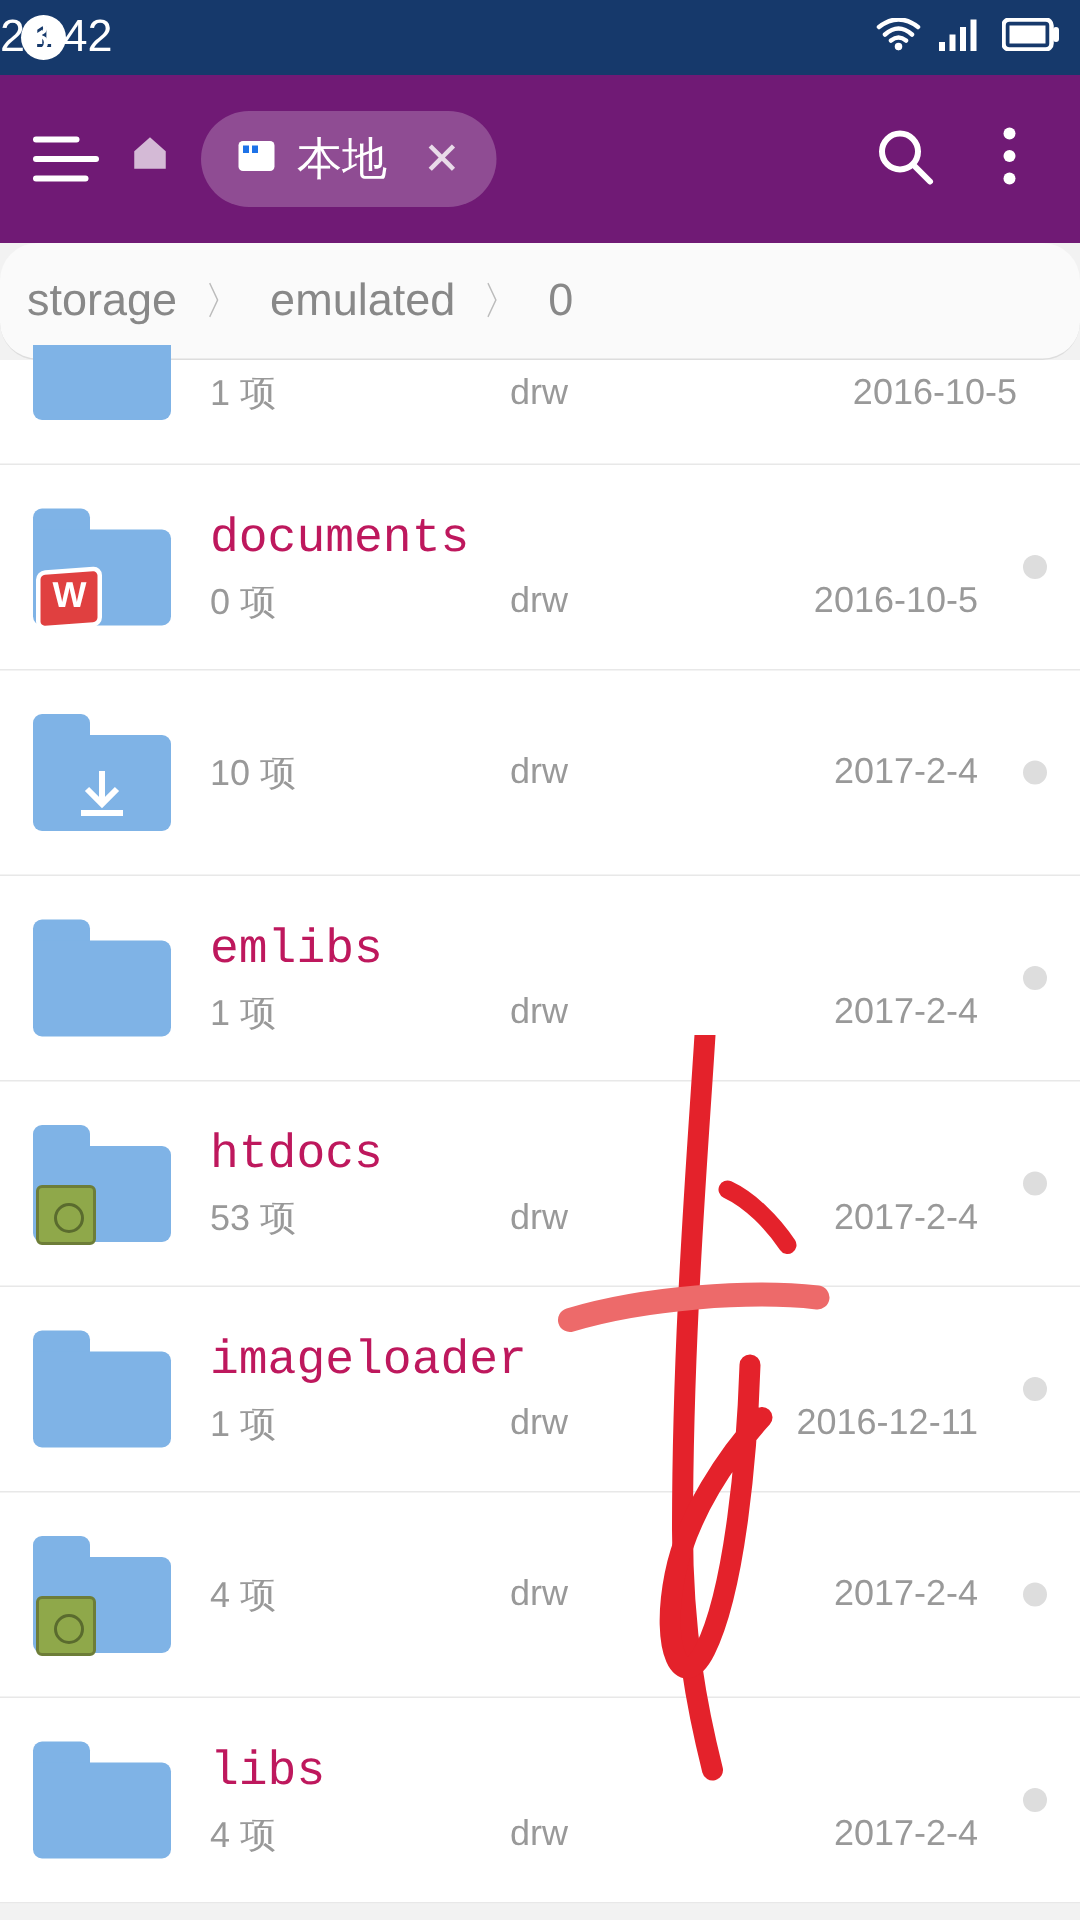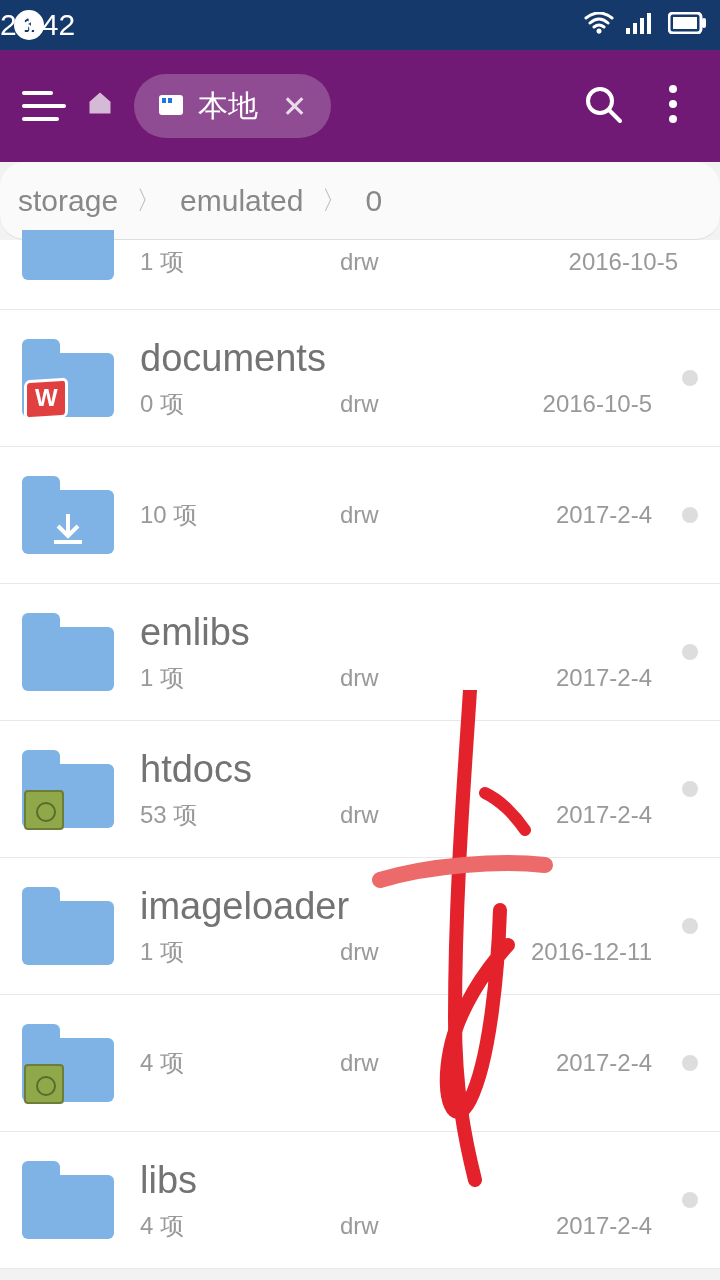--- a/index.html
+++ b/index.html
@@ -105,21 +105,21 @@
   .overlay.wps { background:#e04040; border:3px solid #fff; border-radius:6px; transform: skewY(-4deg);}
   .overlay.wps::after{content:"W"; color:#fff; font-weight:bold; font-size:24px; position:absolute; left:8px; top:2px; transform:skewY(4deg);}
   .overlay.download { width:40px; height:40px; left:26px; bottom:6px;}
   .overlay.download svg{stroke:#fff; stroke-width:4; fill:none;}
   .overlay.green { background:#8fa84a; border:2px solid #6d7d38; border-radius:4px; width:40px; height:40px;}
   .overlay.green::after{content:""; position:absolute; left:10px; top:10px; width:16px; height:16px; border:2px solid #5a6b2e; border-radius:50%;}
   .row.partial .folder-icon { height:50px; margin-top:-10px;}
   .row.partial .folder-icon .body{top:0; border-radius:0 0 6px 6px;}
 
   .row-main { flex:1; display:flex; flex-direction:column; gap:8px; }
-  .row-name { font-size: 38px; color:#737373; }
+  .row-name { font-size: 32px; color:#be185d;font-family:Liberation Mono, monospace; }
   .row-meta { display:flex; font-size: 24px; color:#999; align-items:center;}
   .row-count { width: 200px; }
   .row-perm { width: 140px; }
   .row-date { flex:1; text-align:right; padding-right:20px;}
   .row-dot {
     width:16px; height:16px; border-radius:50%; background:#ddd;
     flex-shrink:0; margin-left:10px;
   }
   .row.partial .row-main{justify-content:flex-start; padding-top:6px;}
 

